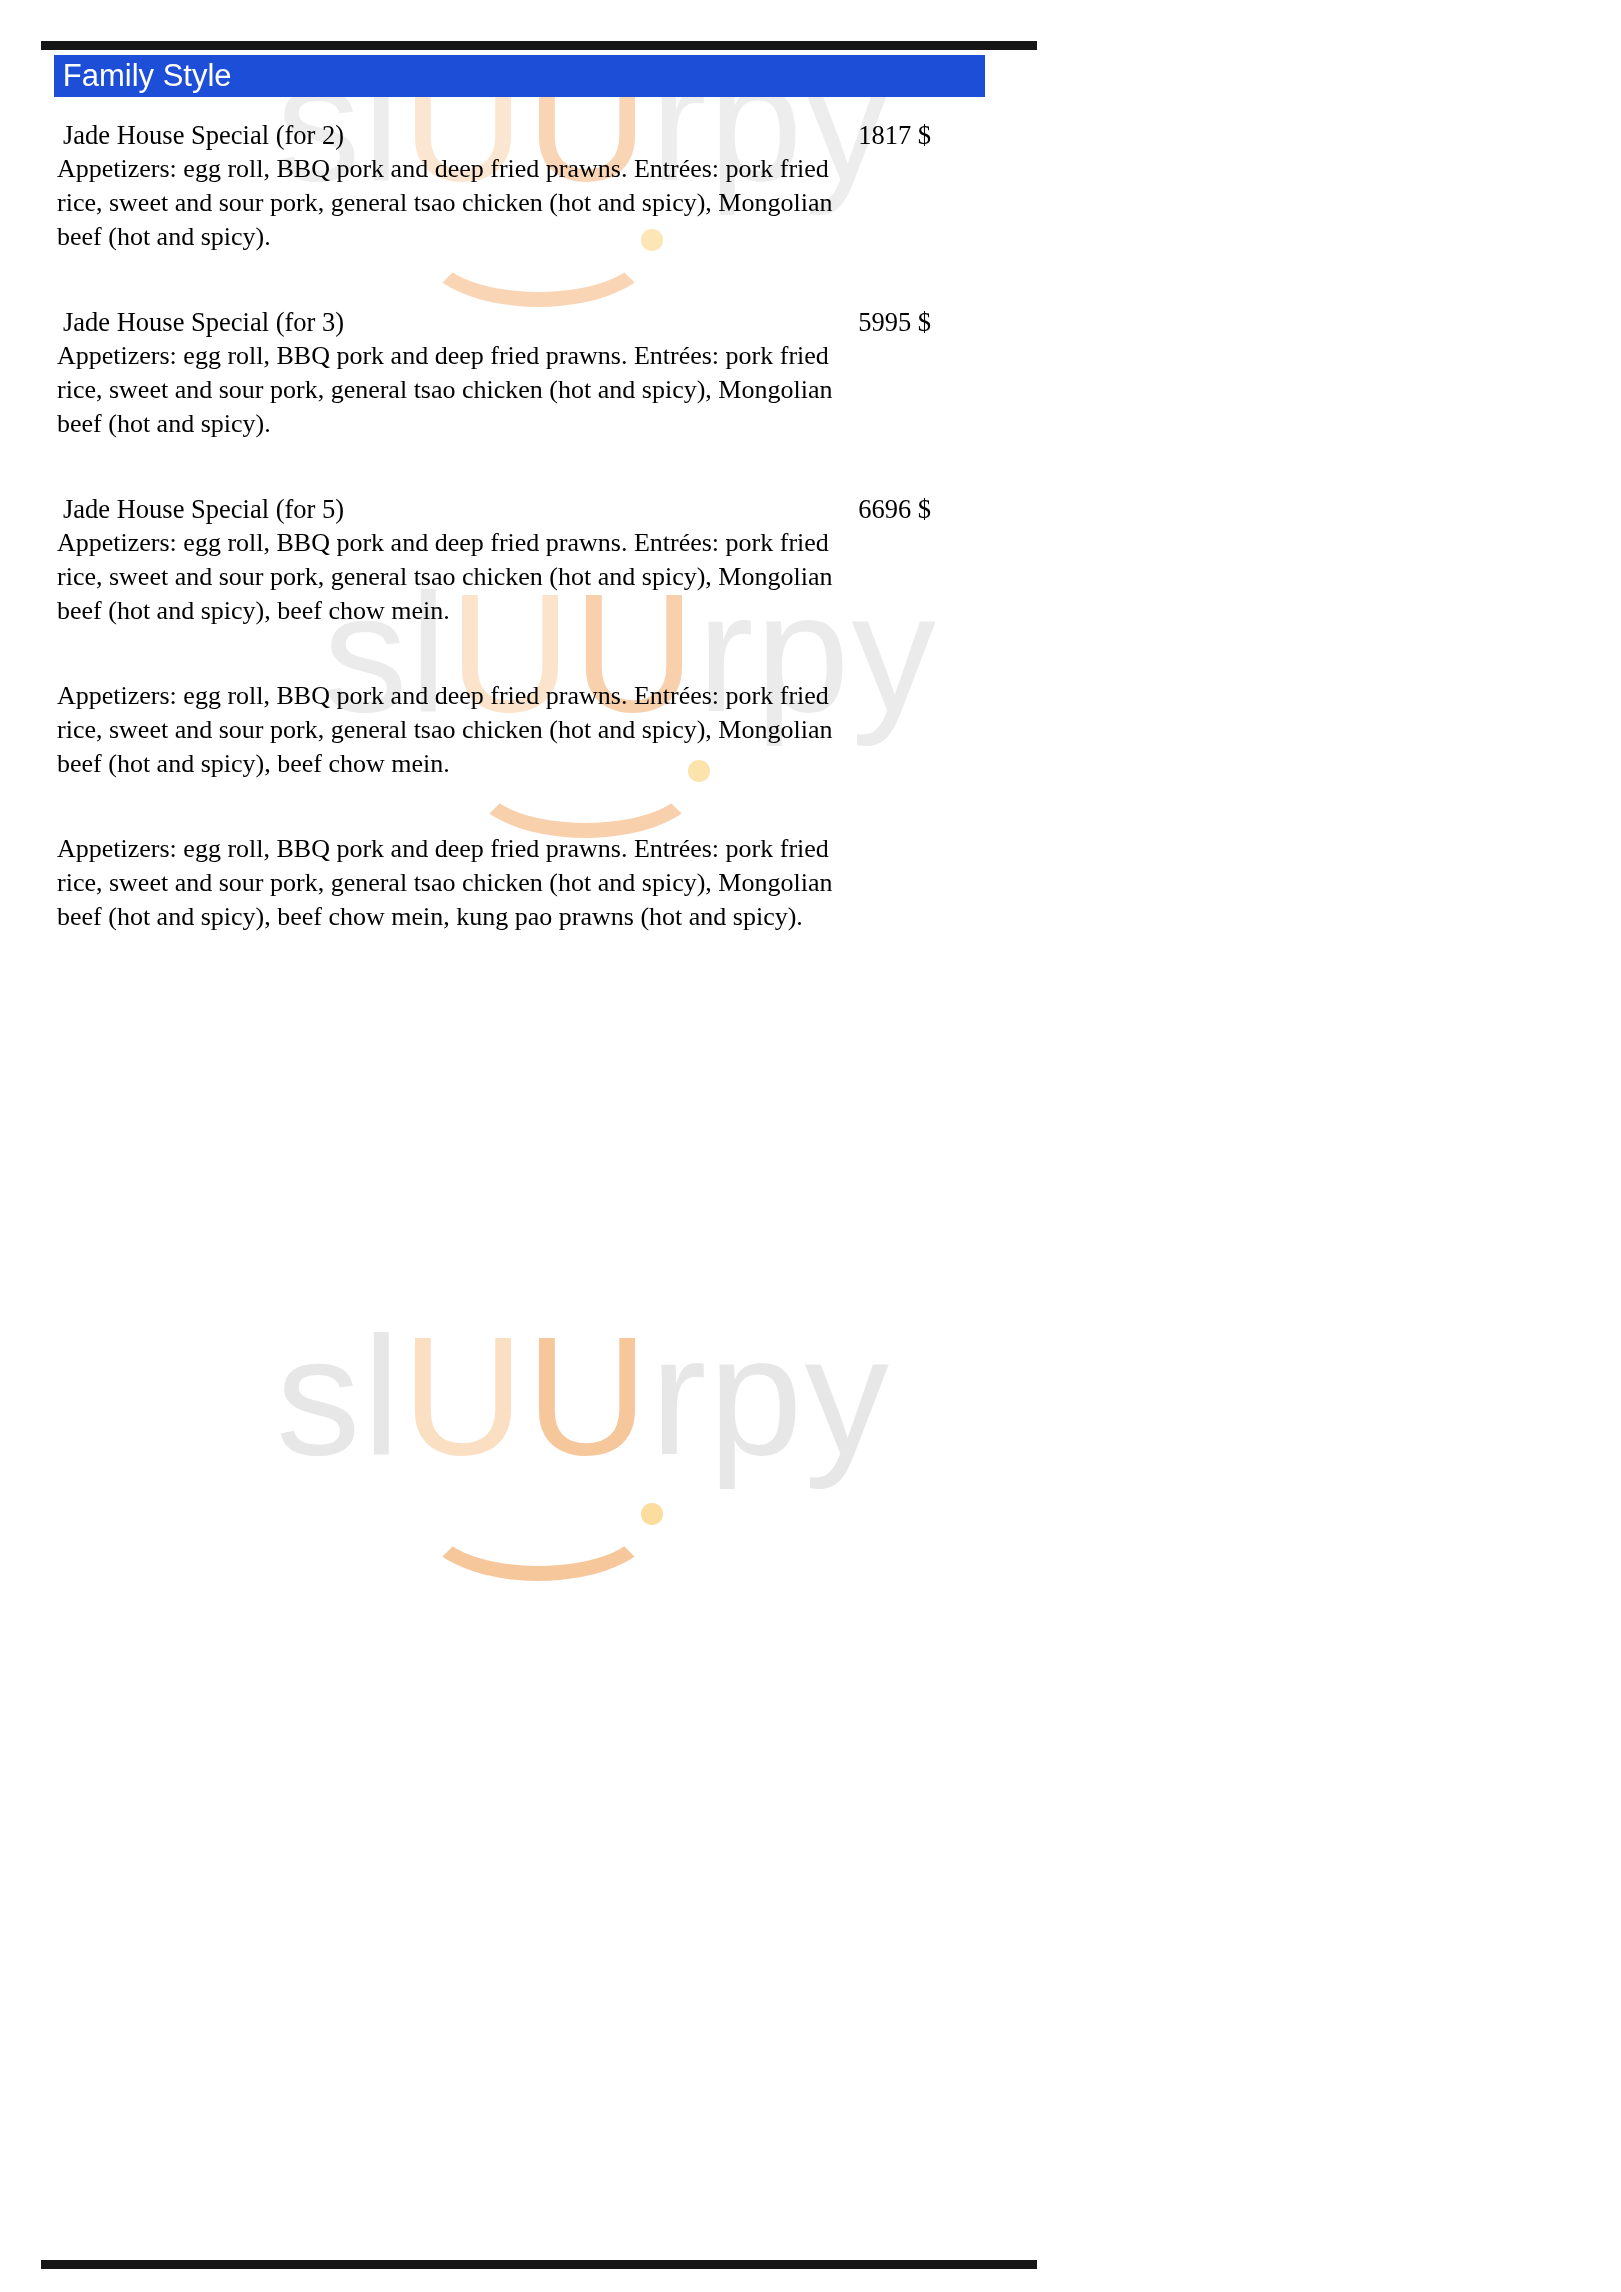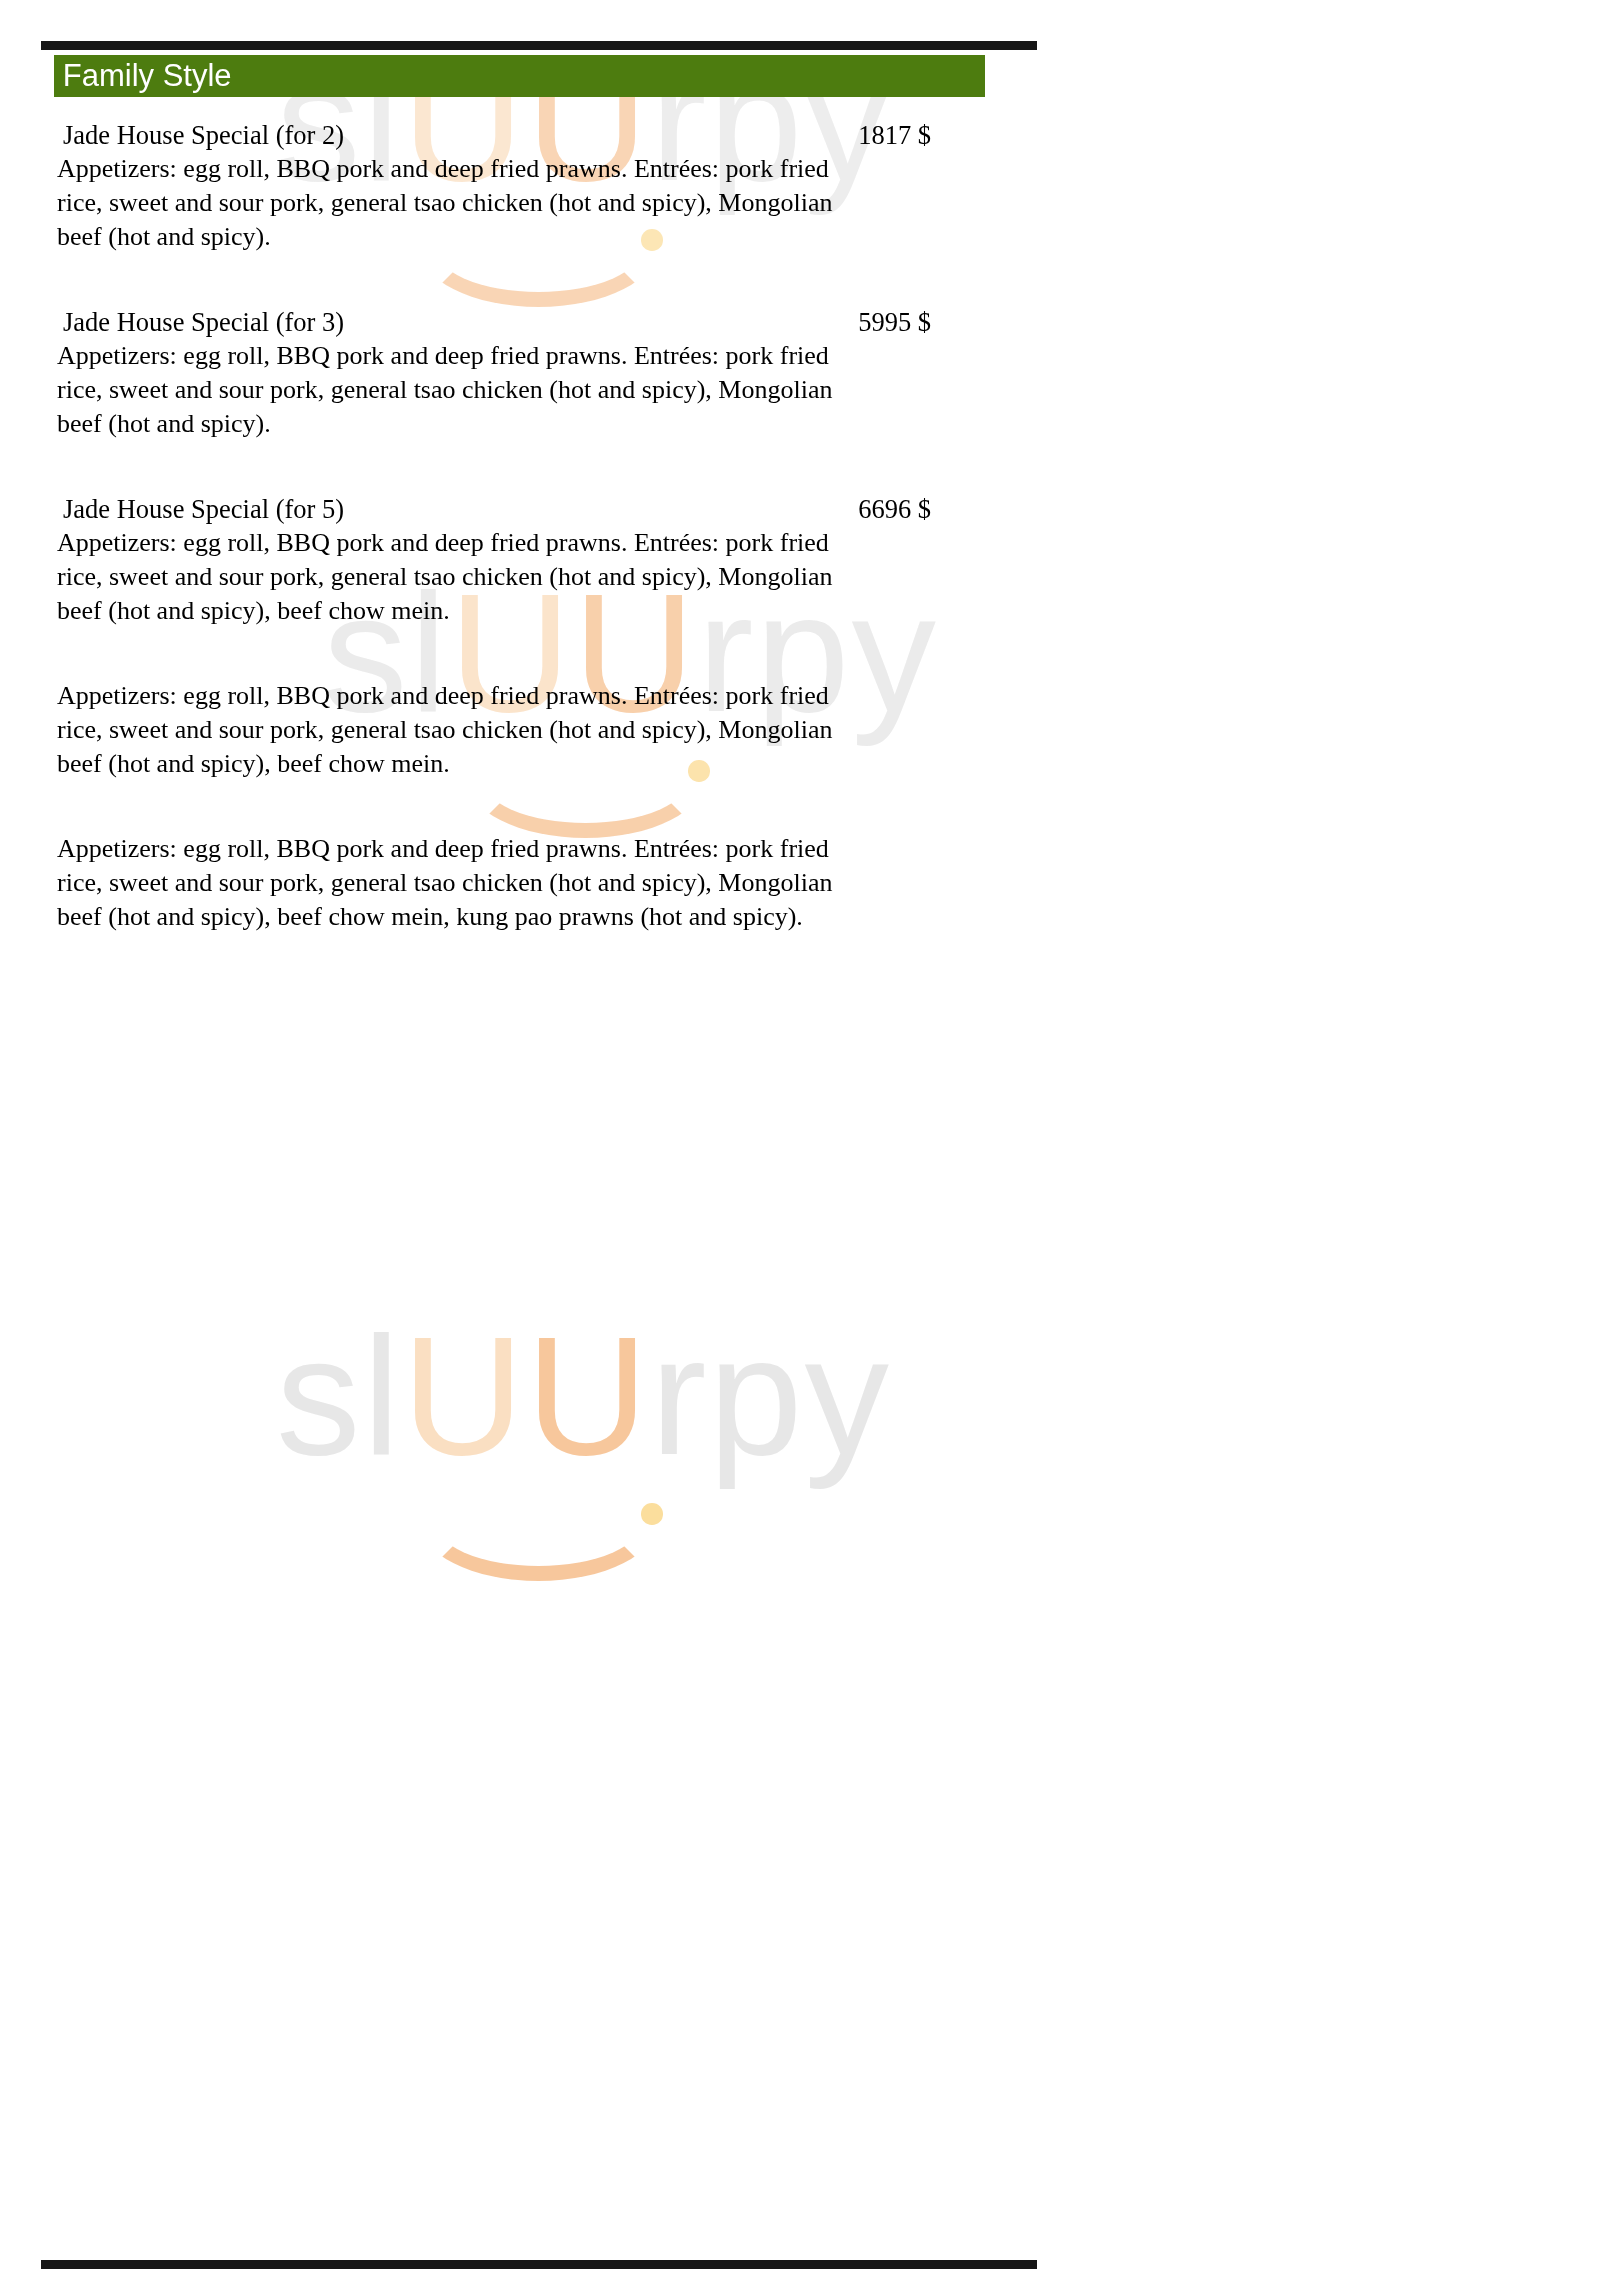--- a/index.html
+++ b/index.html
@@ -26,21 +26,21 @@
   .rule-top { top: 41px; }
   .rule-bottom { top: 2260px; }
 
   
   .section-header {
     position: absolute;
     left: 54px;
     top: 55px;
     width: 931px;
     height: 42px;
-    background: #4d7c0f;
+    background: #1d4ed8;
     z-index: 3;
     box-sizing: border-box;
     padding-left: 8.8px;
     display: flex;
     align-items: center;
   }
   .section-header .title {
     color: #ffffff;
     font-family: "Liberation Sans", sans-serif;
     font-size: 31px;

